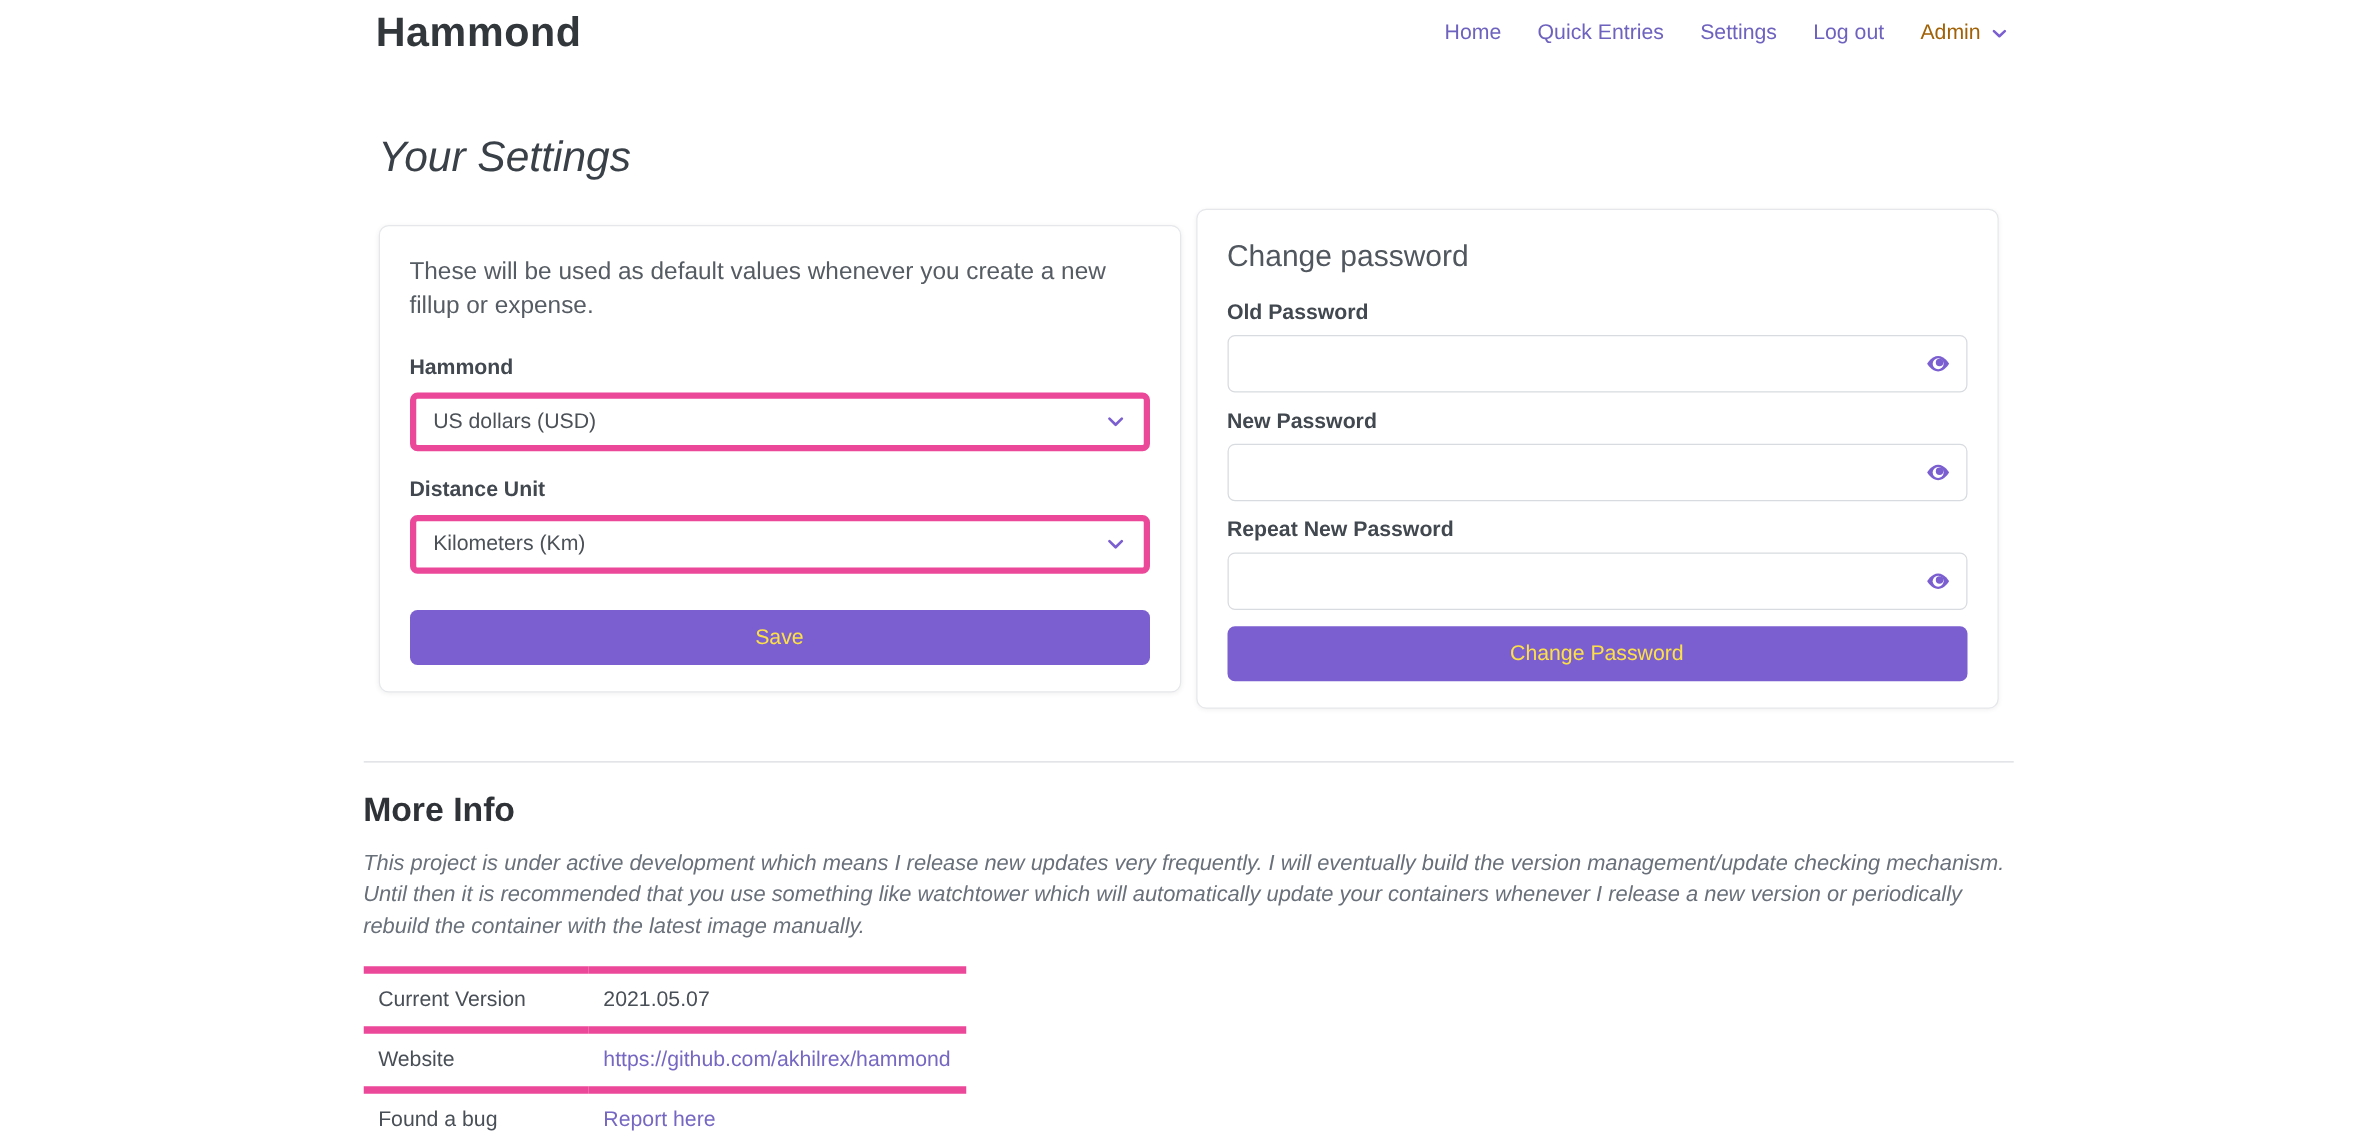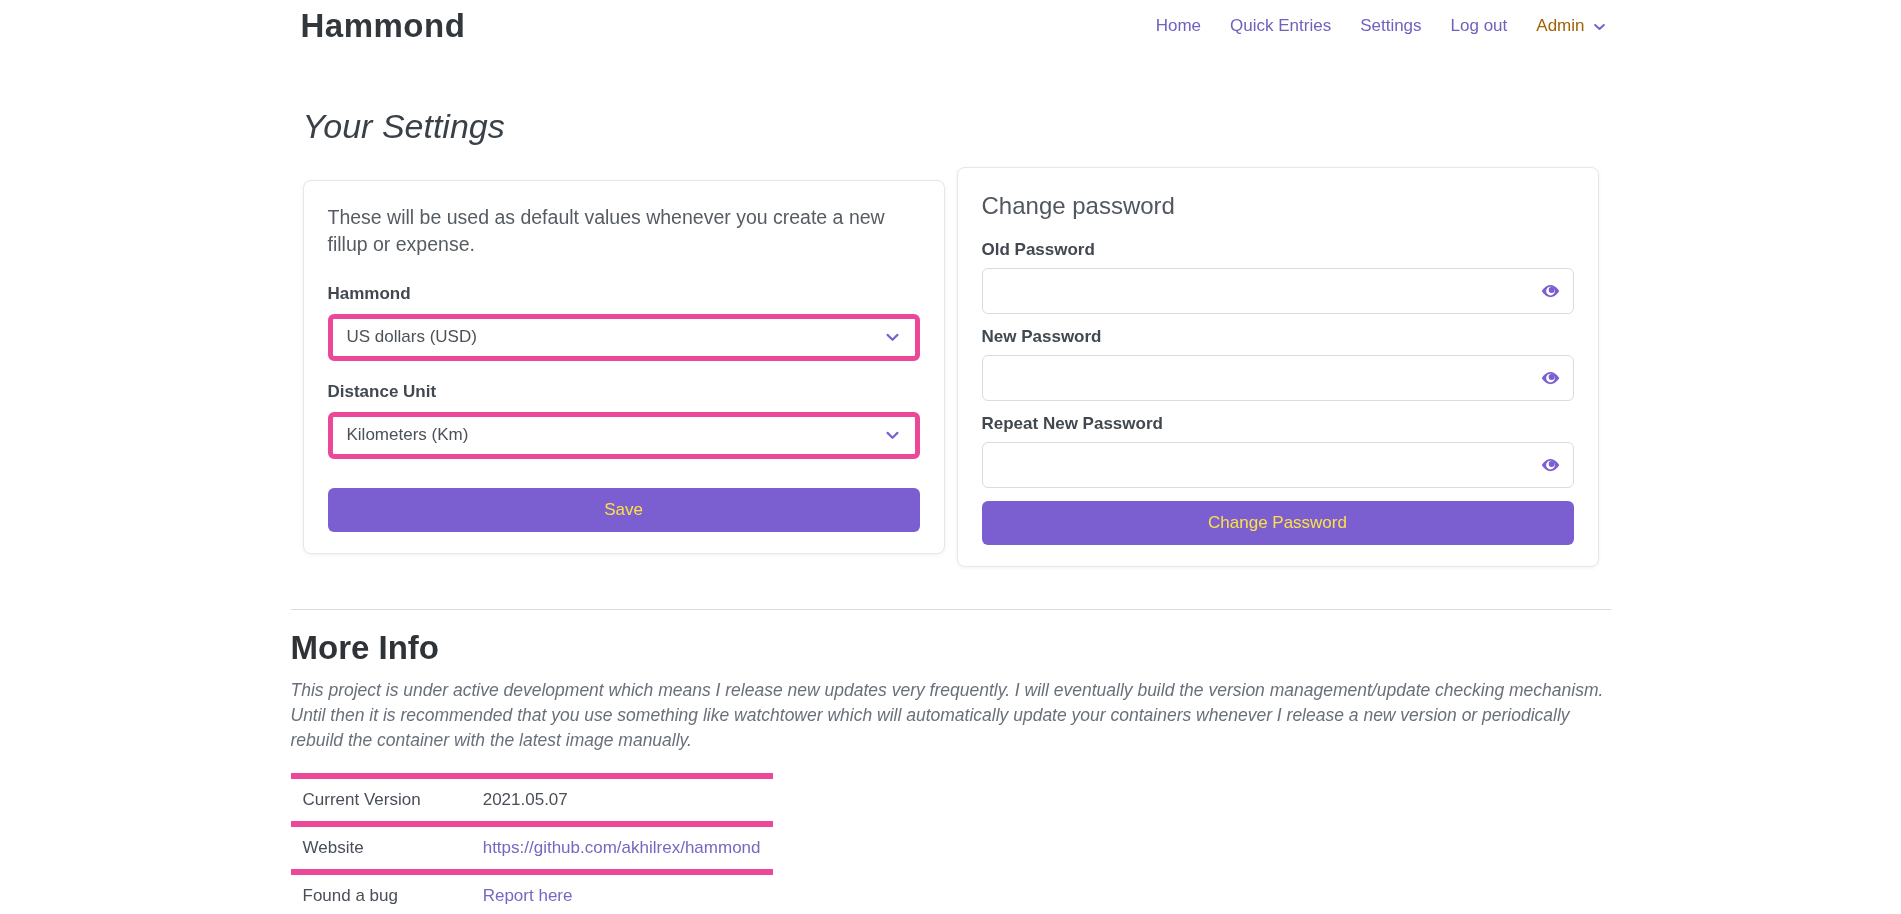--- a/index.html
+++ b/index.html
@@ -72,21 +72,21 @@
   }
   .eye-btn {
     position: absolute; right: 11px; top: 50%; transform: translateY(-50%);
     background: none; border: none; padding: 2px; cursor: pointer;
     display: flex; align-items: center;
   }
   .btn-changepw { margin-top: 3px; }
 
   
   .divider { border: none; border-top: 1px solid #d9dcdf; margin: 42px 0 0; }
-  .more-title { font-size: 33px; font-weight: 600; color: #2f3338; margin: 18px 0 0; line-height: 40px; }
+  .more-title { font-size: 27px; font-weight: 600; color: #2f3338; margin: 18px 0 0; line-height: 40px; }
   .dev-note {
     font-style: italic; font-size: 17.5px; color: #69707a;
     line-height: 25px; margin: 10px 0 0;
   }
   .info-table { border-collapse: collapse; font-size: 17px; color: #494f57; margin-top: 20px; width: 482px; }
   .info-table td { border-top: 6px solid #ec4899; padding: 11px 12px; vertical-align: middle; }
   .info-table td.c1 { width: 196px; }
   .tbl-link { color: #7668c2; text-decoration: none; cursor: pointer; }
 </style>
 </head>

